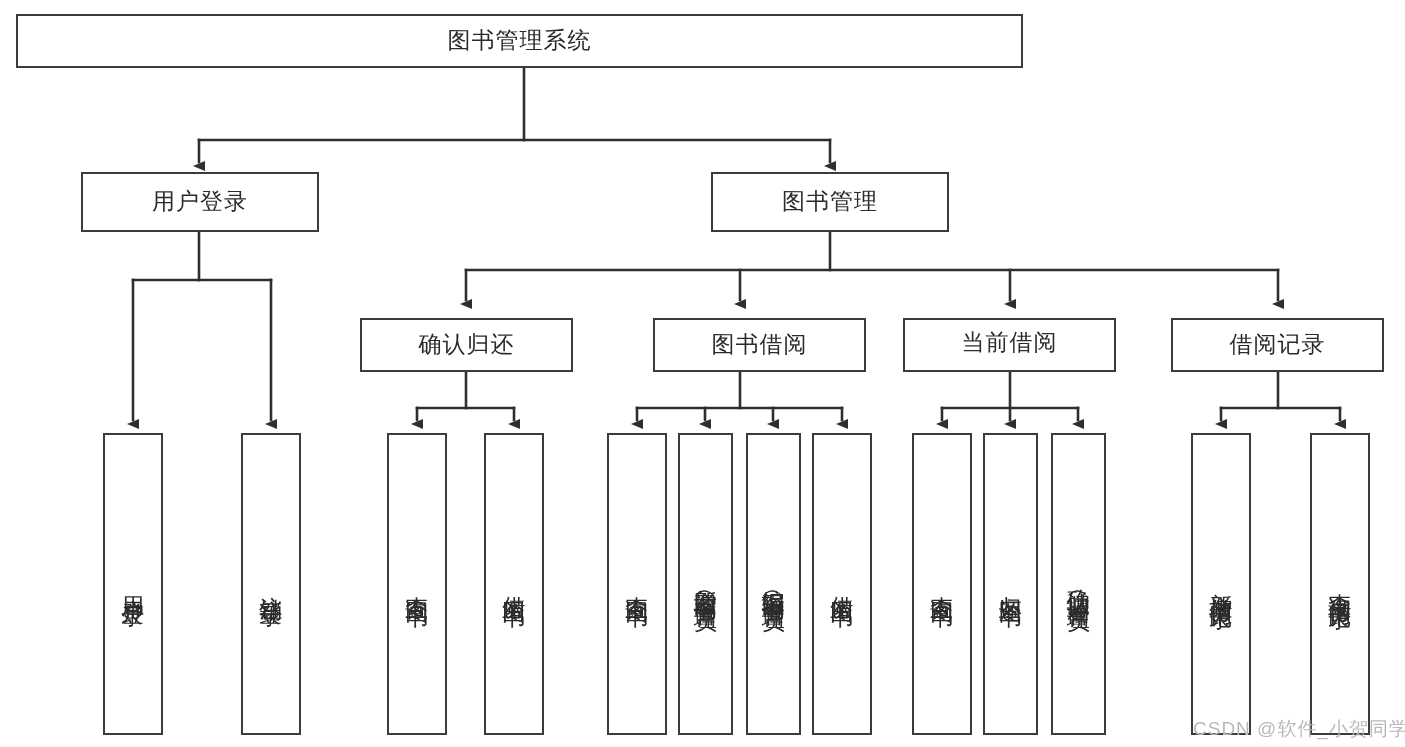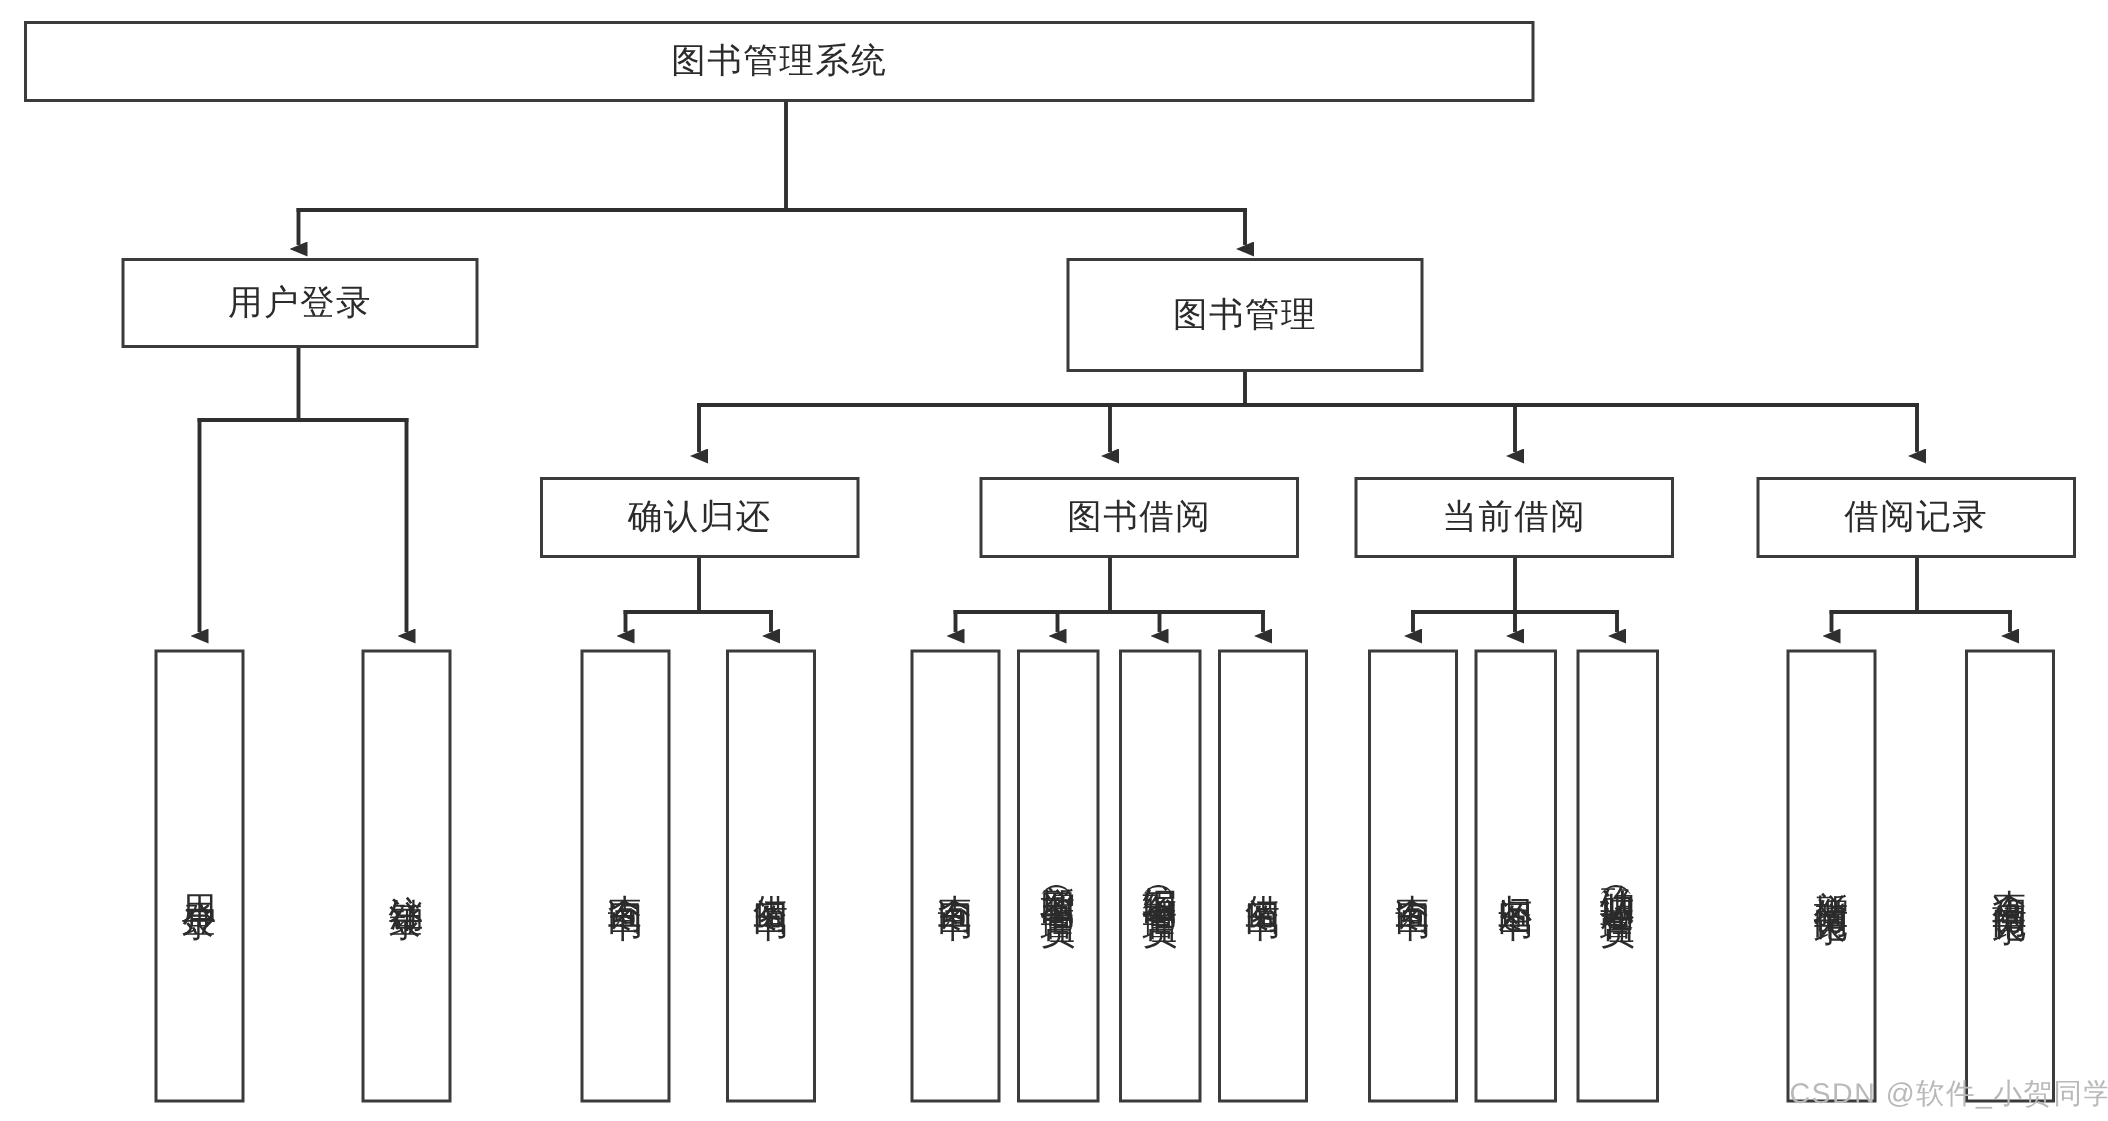--- a/index.html
+++ b/index.html
@@ -119,33 +119,33 @@
   </svg>
 
   <div class="node horiz" style="left:16px; top:14px; width:1007px; height:54px;">
     <span>图书管理系统</span>
   </div>
 
   <div class="node horiz" style="left:81px; top:172px; width:238px; height:60px;">
     <span>用户登录</span>
   </div>
 
-  <div class="node horiz" style="left:711px; top:172px; width:238px; height:76px;text-align:right;">
+  <div class="node horiz" style="left:711px; top:172px; width:238px; height:60px;text-align:right;">
     <span>图书管理</span>
   </div>
 
   <div class="node horiz" style="left:360px; top:318px; width:213px; height:54px;">
     <span>确认归还</span>
   </div>
 
   <div class="node horiz" style="left:633px; top:318px; width:213px; height:54px;margin-left:20px;">
     <span>图书借阅</span>
   </div>
 
-  <div class="node horiz" style="left:903px; top:318px; width:213px; height:54px;">
+  <div class="node horiz" style="left:903px; top:318px; width:213px; height:54px;font-family:Liberation Mono, monospace;">
     <span>当前借阅</span>
   </div>
 
   <div class="node horiz" style="left:1171px; top:318px; width:213px; height:54px;">
     <span>借阅记录</span>
   </div>
 
   <div class="node vert" style="left:103px; top:433px; width:60px; height:302px;">
     <span class="vtext">用户登录</span>
   </div>

